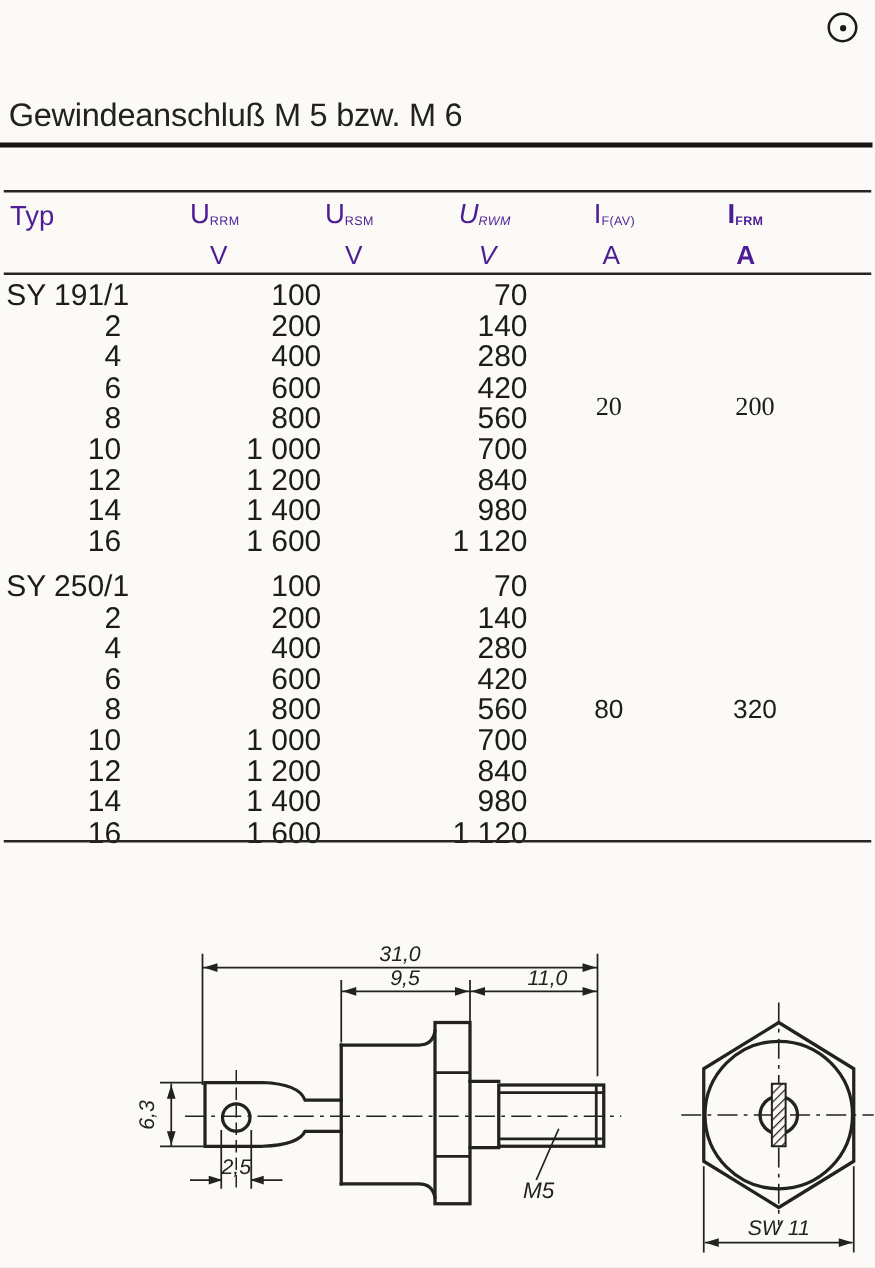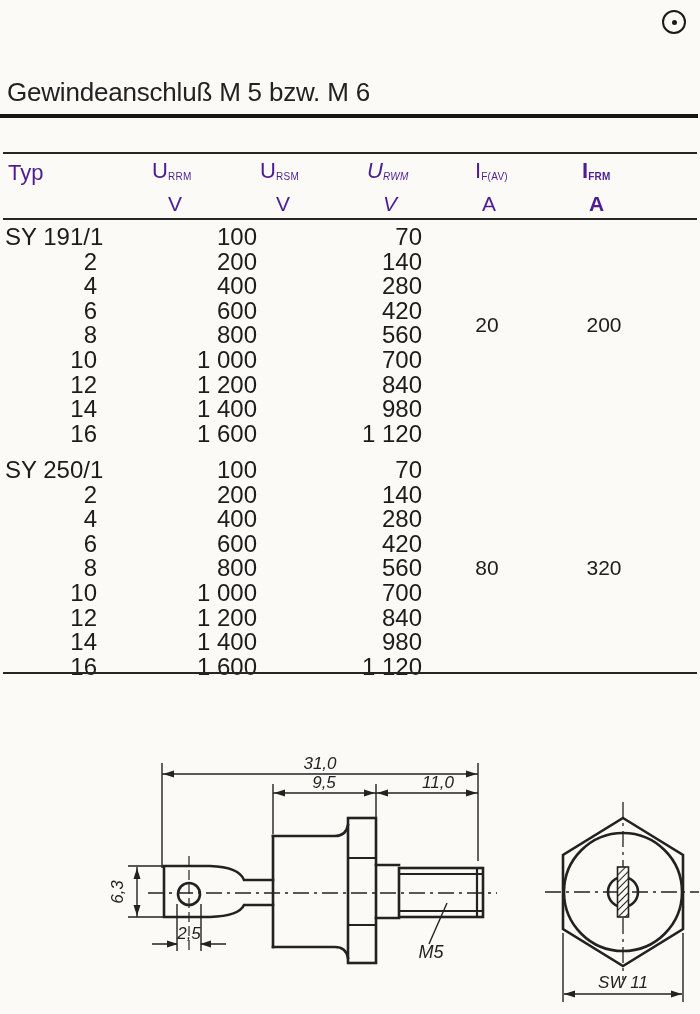--- a/index.html
+++ b/index.html
@@ -37,21 +37,21 @@
   .tgroup{position:absolute;left:5px;width:690px;}
   .tg1{top:225px;} .tg2{top:458px;}
   .trow{position:relative;height:24.6px;font-size:24px;line-height:24.6px;}
   .trow span{position:absolute;top:0;text-align:right;white-space:nowrap;}
   .c-typ{left:0;width:92px;}
   .c-u1{left:100px;width:152px;}
   .c-u2{left:265px;width:152px;}
   .gval{position:absolute;font-size:21px;line-height:24.6px;text-align:center;white-space:nowrap;}
   .g-if{left:457px;width:50px;}
   .g-ifrm{left:567px;width:64px;}
-  .tg1 .gval{top:88px;} .tg2 .gval{top:98px;}
+  .tg1 .gval{top:88px;font-family:Liberation Serif, serif;} .tg2 .gval{top:98px;}
   
   svg.draw{position:absolute;left:0;top:0;pointer-events:none;}
   .ln{stroke:#232220;fill:none;stroke-width:2.6;stroke-linecap:square;}
   .ln-thin{stroke:#232220;fill:none;stroke-width:2.2;}
   .dimln{stroke:#232220;fill:none;stroke-width:1.4;}
   .cl{stroke:#232220;fill:none;stroke-width:1.3;stroke-dasharray:16 5 3 5;}
   .cl2{stroke:#232220;fill:none;stroke-width:1.2;stroke-dasharray:10 4;}
   .arr{fill:#232220;stroke:none;}
   .dimtx{font-family:"Liberation Sans","DejaVu Sans",sans-serif;font-size:17px;
     font-style:italic;fill:#232220;}

